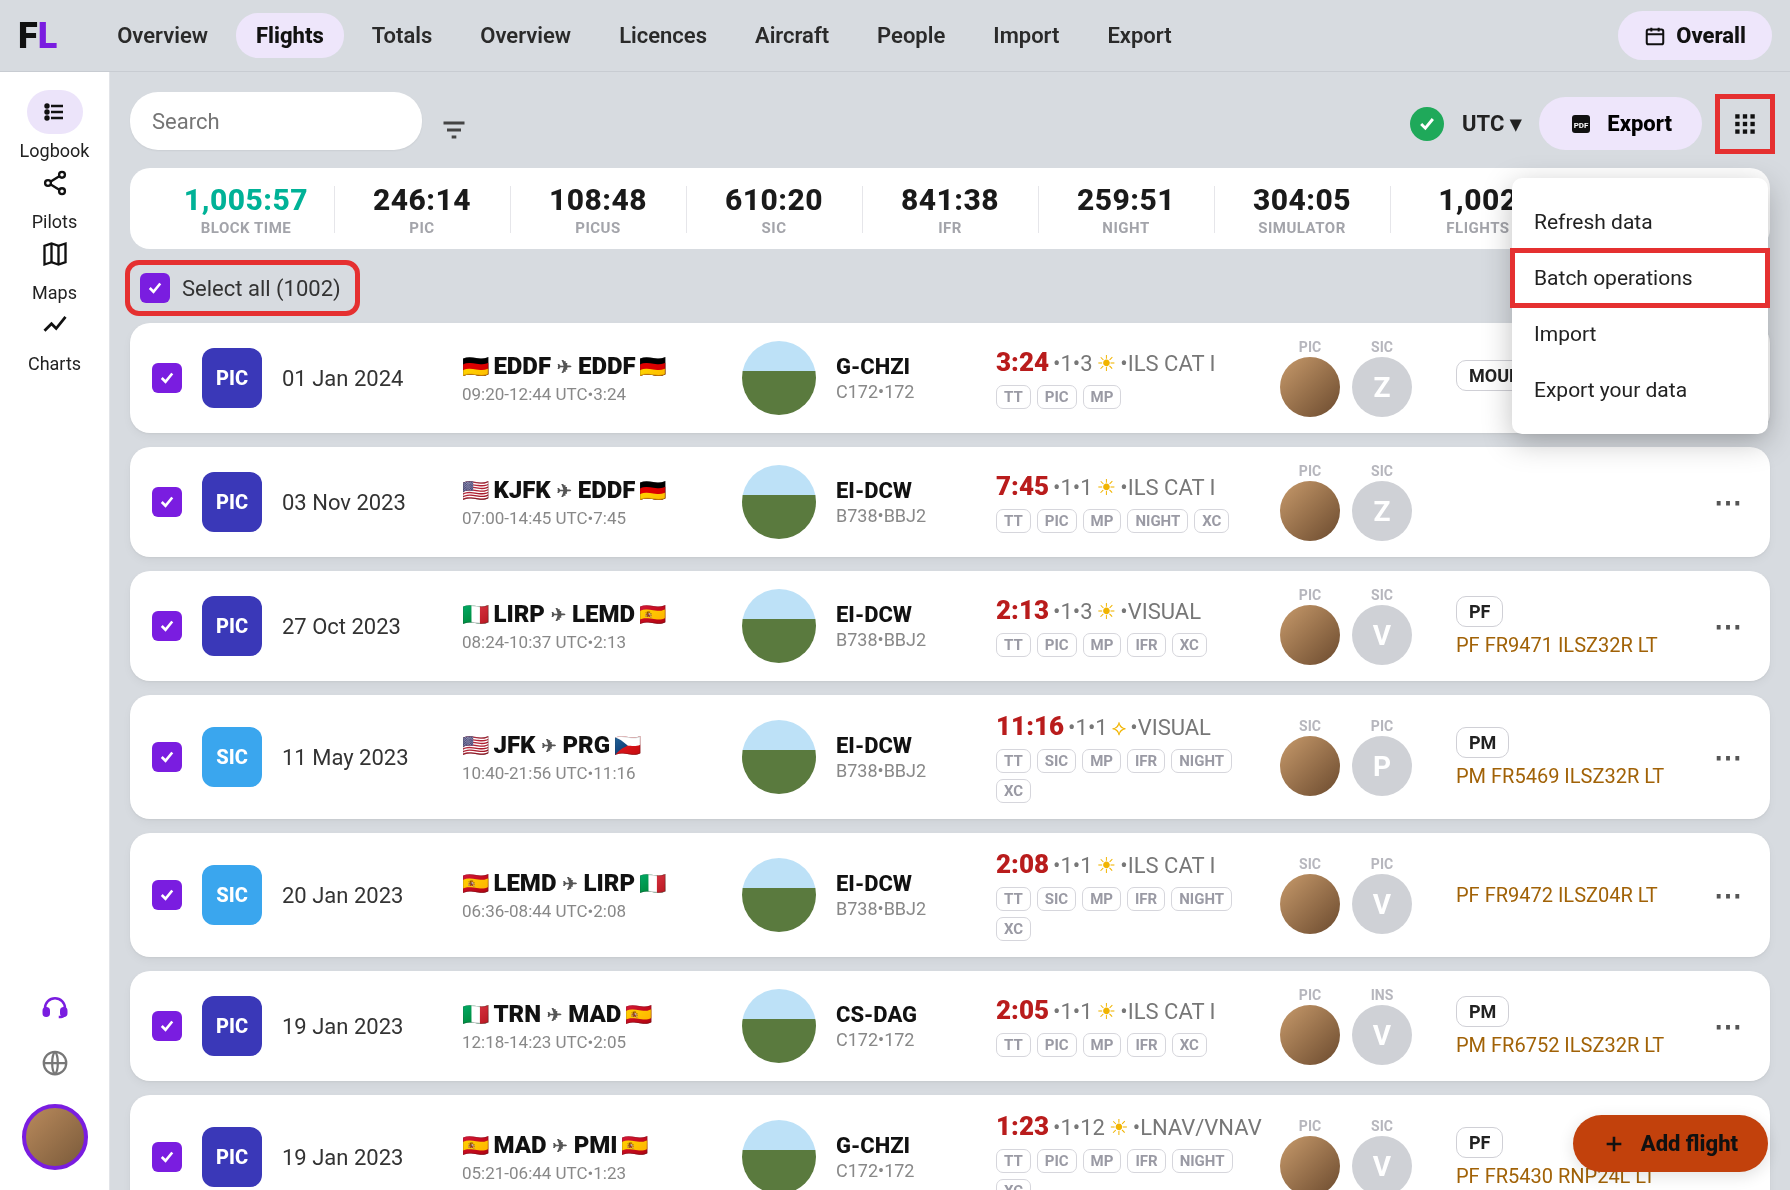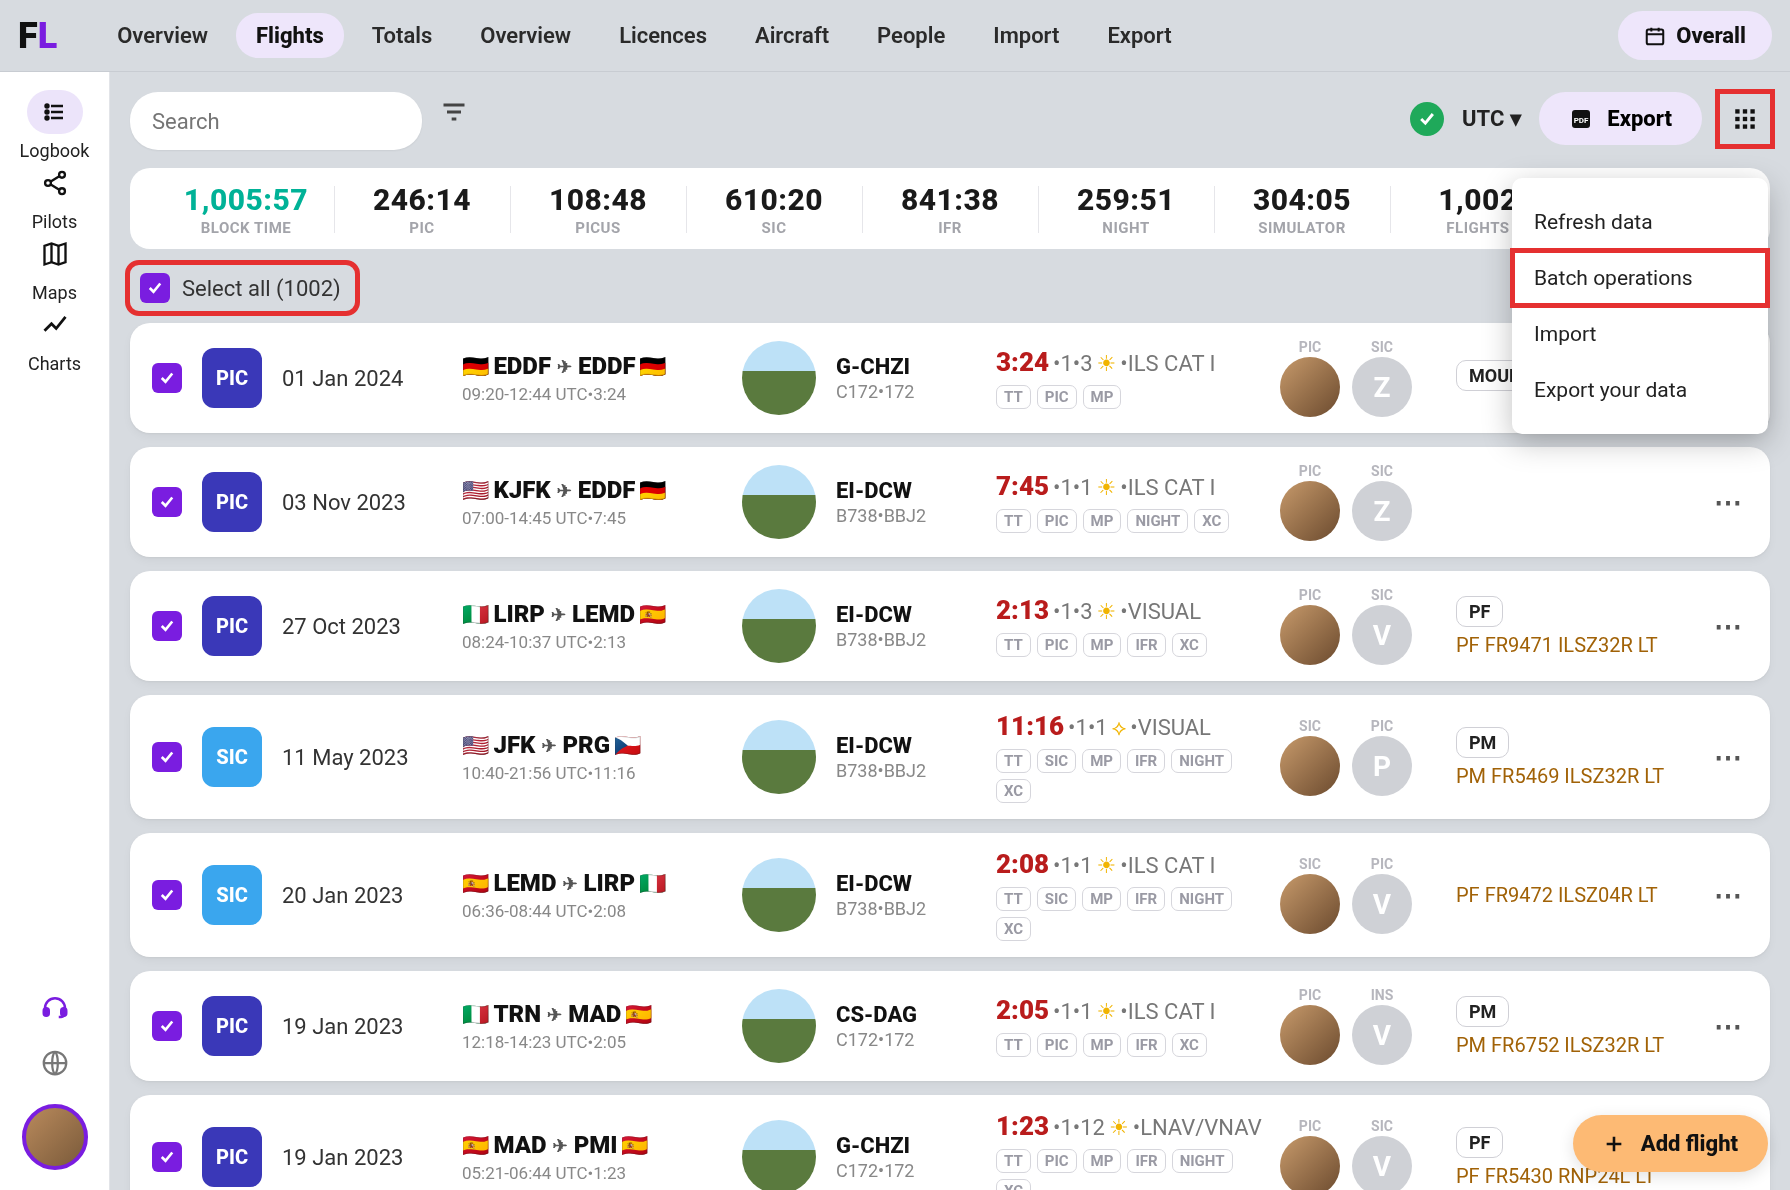--- a/index.html
+++ b/index.html
@@ -18,21 +18,21 @@
 .sidebar { position: absolute; top: 72px; left: 0; bottom: 0; width: 110px; background: #fff; border-right: 1px solid #e2e4e8; display: flex; flex-direction: column; align-items: center; padding-top: 18px; gap: 32px; }
 .sidebar-item { display: flex; flex-direction: column; align-items: center; gap: 6px; font-size: 18px; color: #222; cursor: pointer; }
 .sidebar-item .ic { width: 56px; height: 44px; border-radius: 22px; display: flex; align-items: center; justify-content: center; }
 .sidebar-item.active .ic { background: #ece4fa; }
 .sidebar-bottom { margin-top: auto; display:flex; flex-direction:column; align-items:center; gap:26px; padding-bottom: 20px;}
 .avatar-ring { width: 66px; height: 66px; border-radius: 50%; border: 4px solid #7a1de0; background: linear-gradient(135deg,#b98a5c,#7a5a3a); display:flex;align-items:center;justify-content:center;overflow:hidden; }
 
 
 .main { position: absolute; top: 72px; left: 110px; right: 0; bottom: 0; padding: 20px 20px 0 20px; }
 
-.toolbar { display: flex; align-items: flex-start; gap: 12px; }
+.toolbar { display: flex; align-items: flex-end; gap: 12px; }
 .search-input { width: 292px; height: 58px; border: none; border-radius: 28px; background: #fff; font-size: 22px; padding: 0 22px; color: #777; box-shadow: 0 1px 2px rgba(0,0,0,.06); }
 .filter-btn { width: 40px; height: 40px; display:flex;align-items:center;justify-content:center; cursor:pointer; color:#444; }
 .toolbar-right { margin-left: auto; display: flex; align-items: center; gap: 18px; }
 .check-circle { width: 34px; height: 34px; border-radius: 50%; background:#1fa95a; display:flex;align-items:center;justify-content:center;color:#fff;font-weight:800;}
 .tz-select { font-size: 22px; font-weight: 700; color:#222; display:flex;align-items:center; gap:6px; cursor:pointer; }
 .export-pill { background: #eee6fb; border-radius: 28px; padding: 14px 30px; display:flex;align-items:center;gap:14px; font-size:22px; font-weight:800; cursor:pointer;}
 .grid-btn { width: 50px; height: 50px; display:flex;align-items:center;justify-content:center; cursor:pointer; }
 .highlight-red { outline: 5px solid #e53030; }
 
 
@@ -79,21 +79,21 @@
 .pftag { display:inline-block; border:1.5px solid #d0d0d6; border-radius:10px; padding:4px 12px; font-size:18px; font-weight:700; color:#222; margin-bottom:6px;}
 .notes { font-size:20px; color:#a16207;}
 .more-btn { width:40px; height:40px; display:flex;align-items:center;justify-content:center; color:#555; cursor:pointer; font-size:28px; font-weight:900;}
 
 
 .dropdown { position:absolute; top: 106px; right: 22px; width: 256px; background:#fff; border-radius: 10px; box-shadow: 0 8px 30px rgba(0,0,0,.25); padding: 16px 0; z-index: 50;}
 .dd-item { padding: 16px 22px; font-size:21px; color:#222; cursor:pointer;}
 .dd-item.hl { outline: 5px solid #e53030; outline-offset:-3px;}
 
 
-.fab { position:absolute; right: 22px; bottom: 18px; background:#fdba74; border-radius:30px; padding:16px 30px; display:flex; align-items:center; gap:16px; font-size:22px; font-weight:800; color:#111; box-shadow: 0 4px 16px rgba(0,0,0,.12); cursor:pointer;}
+.fab { position:absolute; right: 22px; bottom: 18px; background:#c2410c; border-radius:30px; padding:16px 30px; display:flex; align-items:center; gap:16px; font-size:22px; font-weight:800; color:#111; box-shadow: 0 4px 16px rgba(0,0,0,.12); cursor:pointer;}
 
 .flag { font-size:22px; }
 .arrow-icon { font-size:18px; color:#555; margin:0 2px;}
 svg { display:block; }
 </style>
 </head>
 <body>
 
 <div class="topbar">
   <div class="logo">

